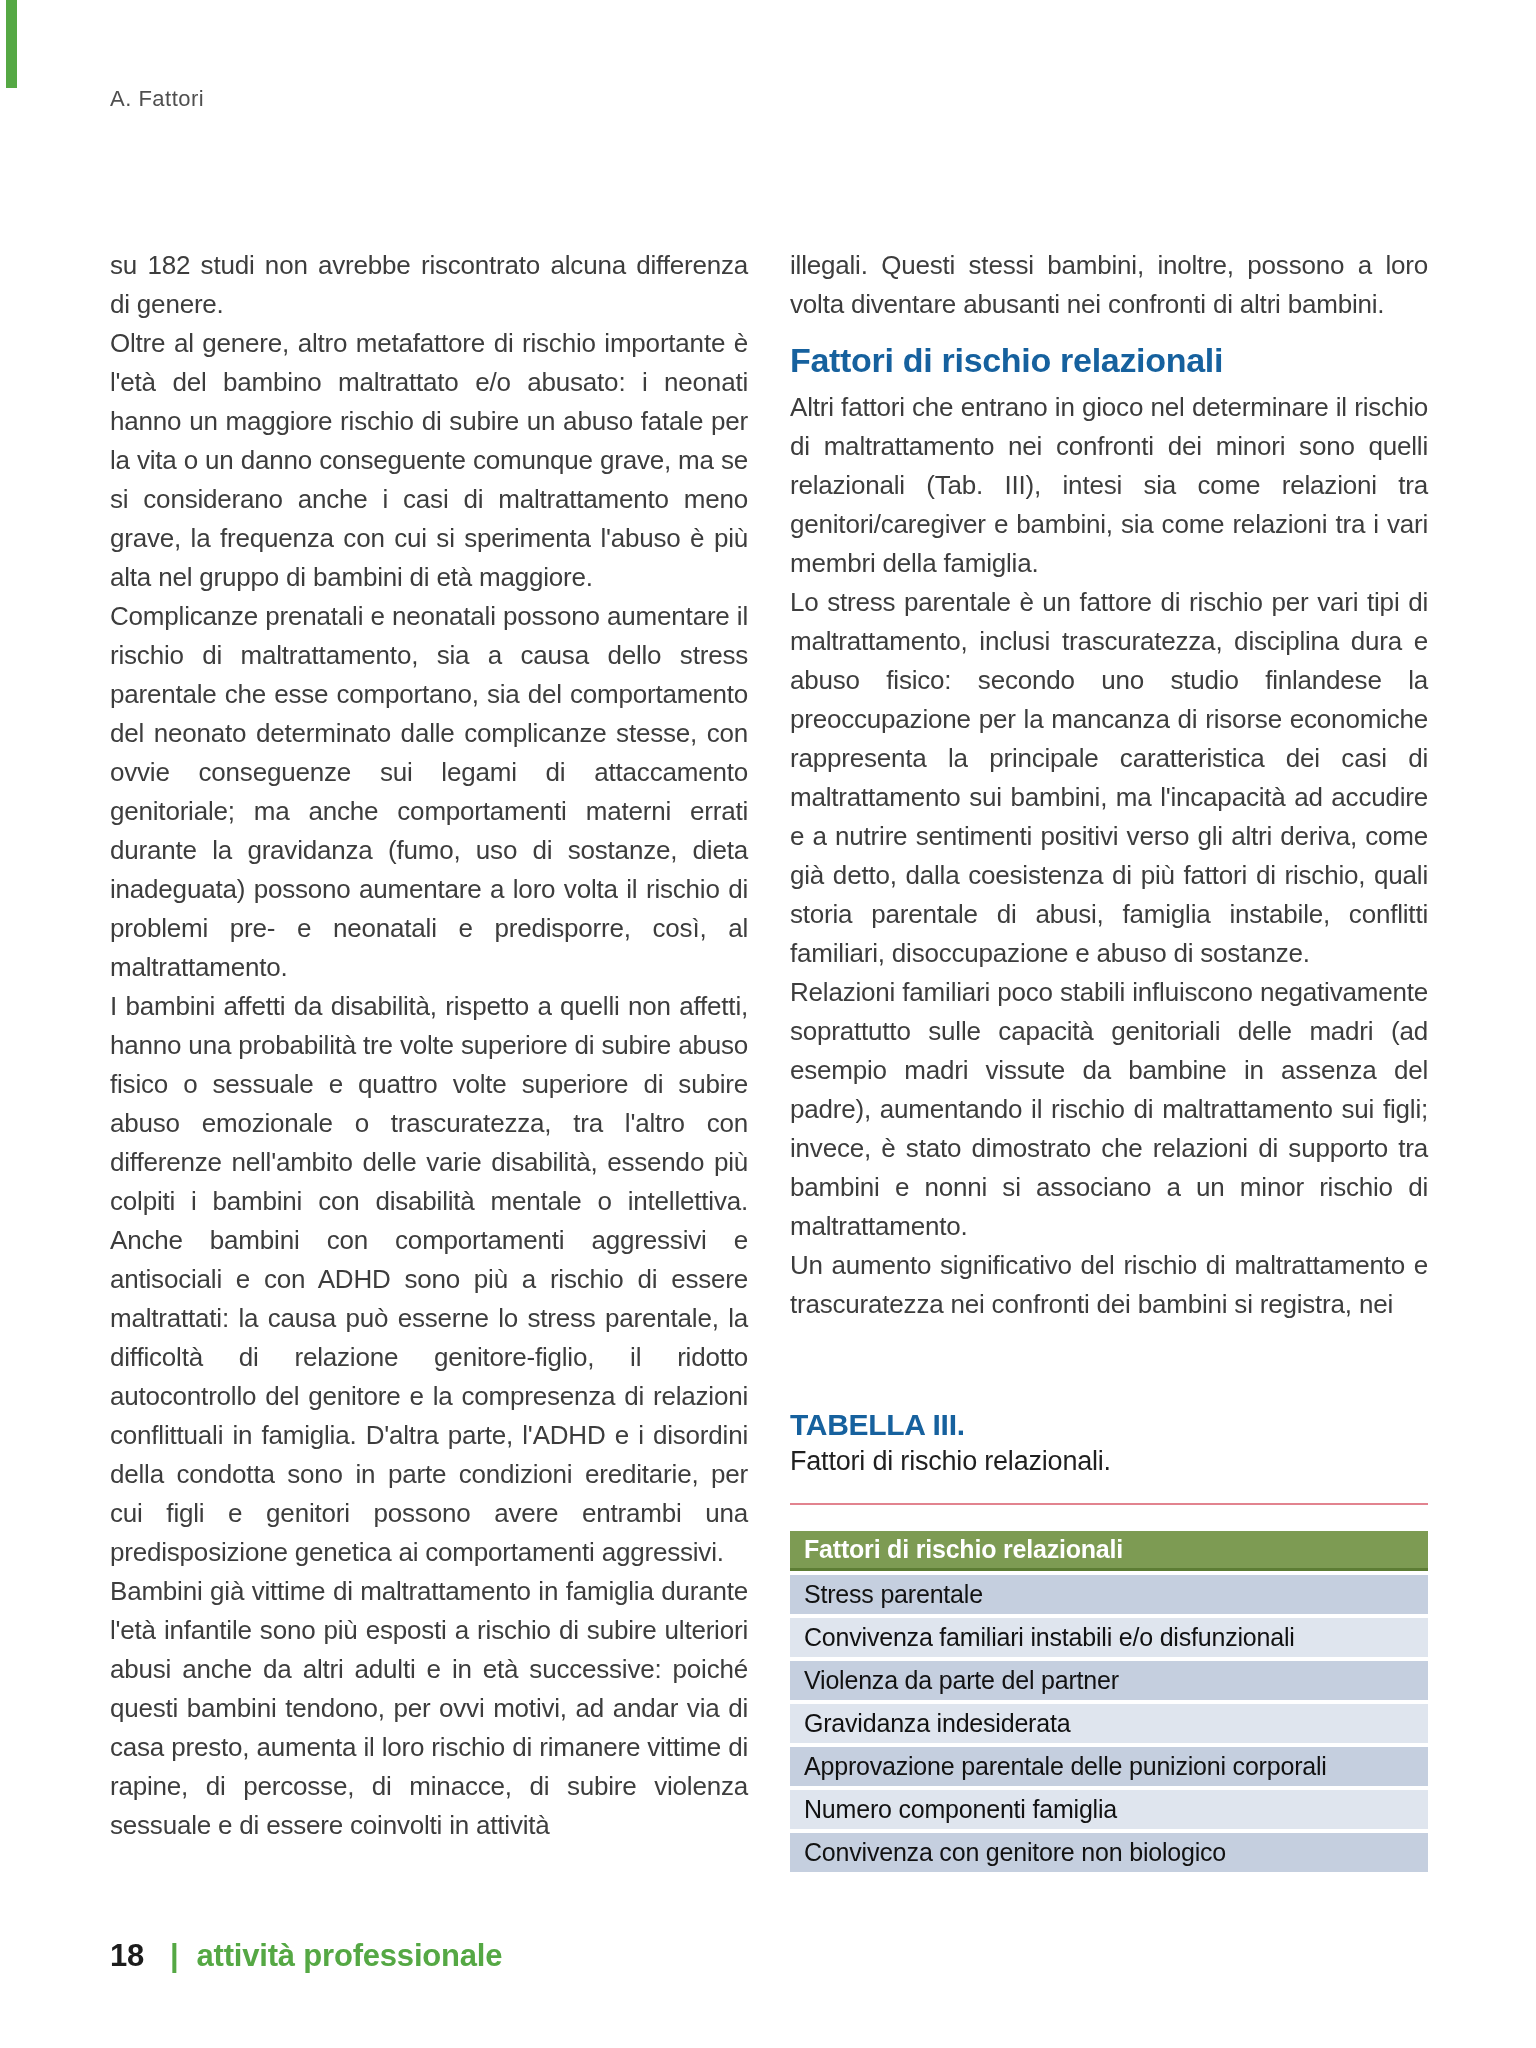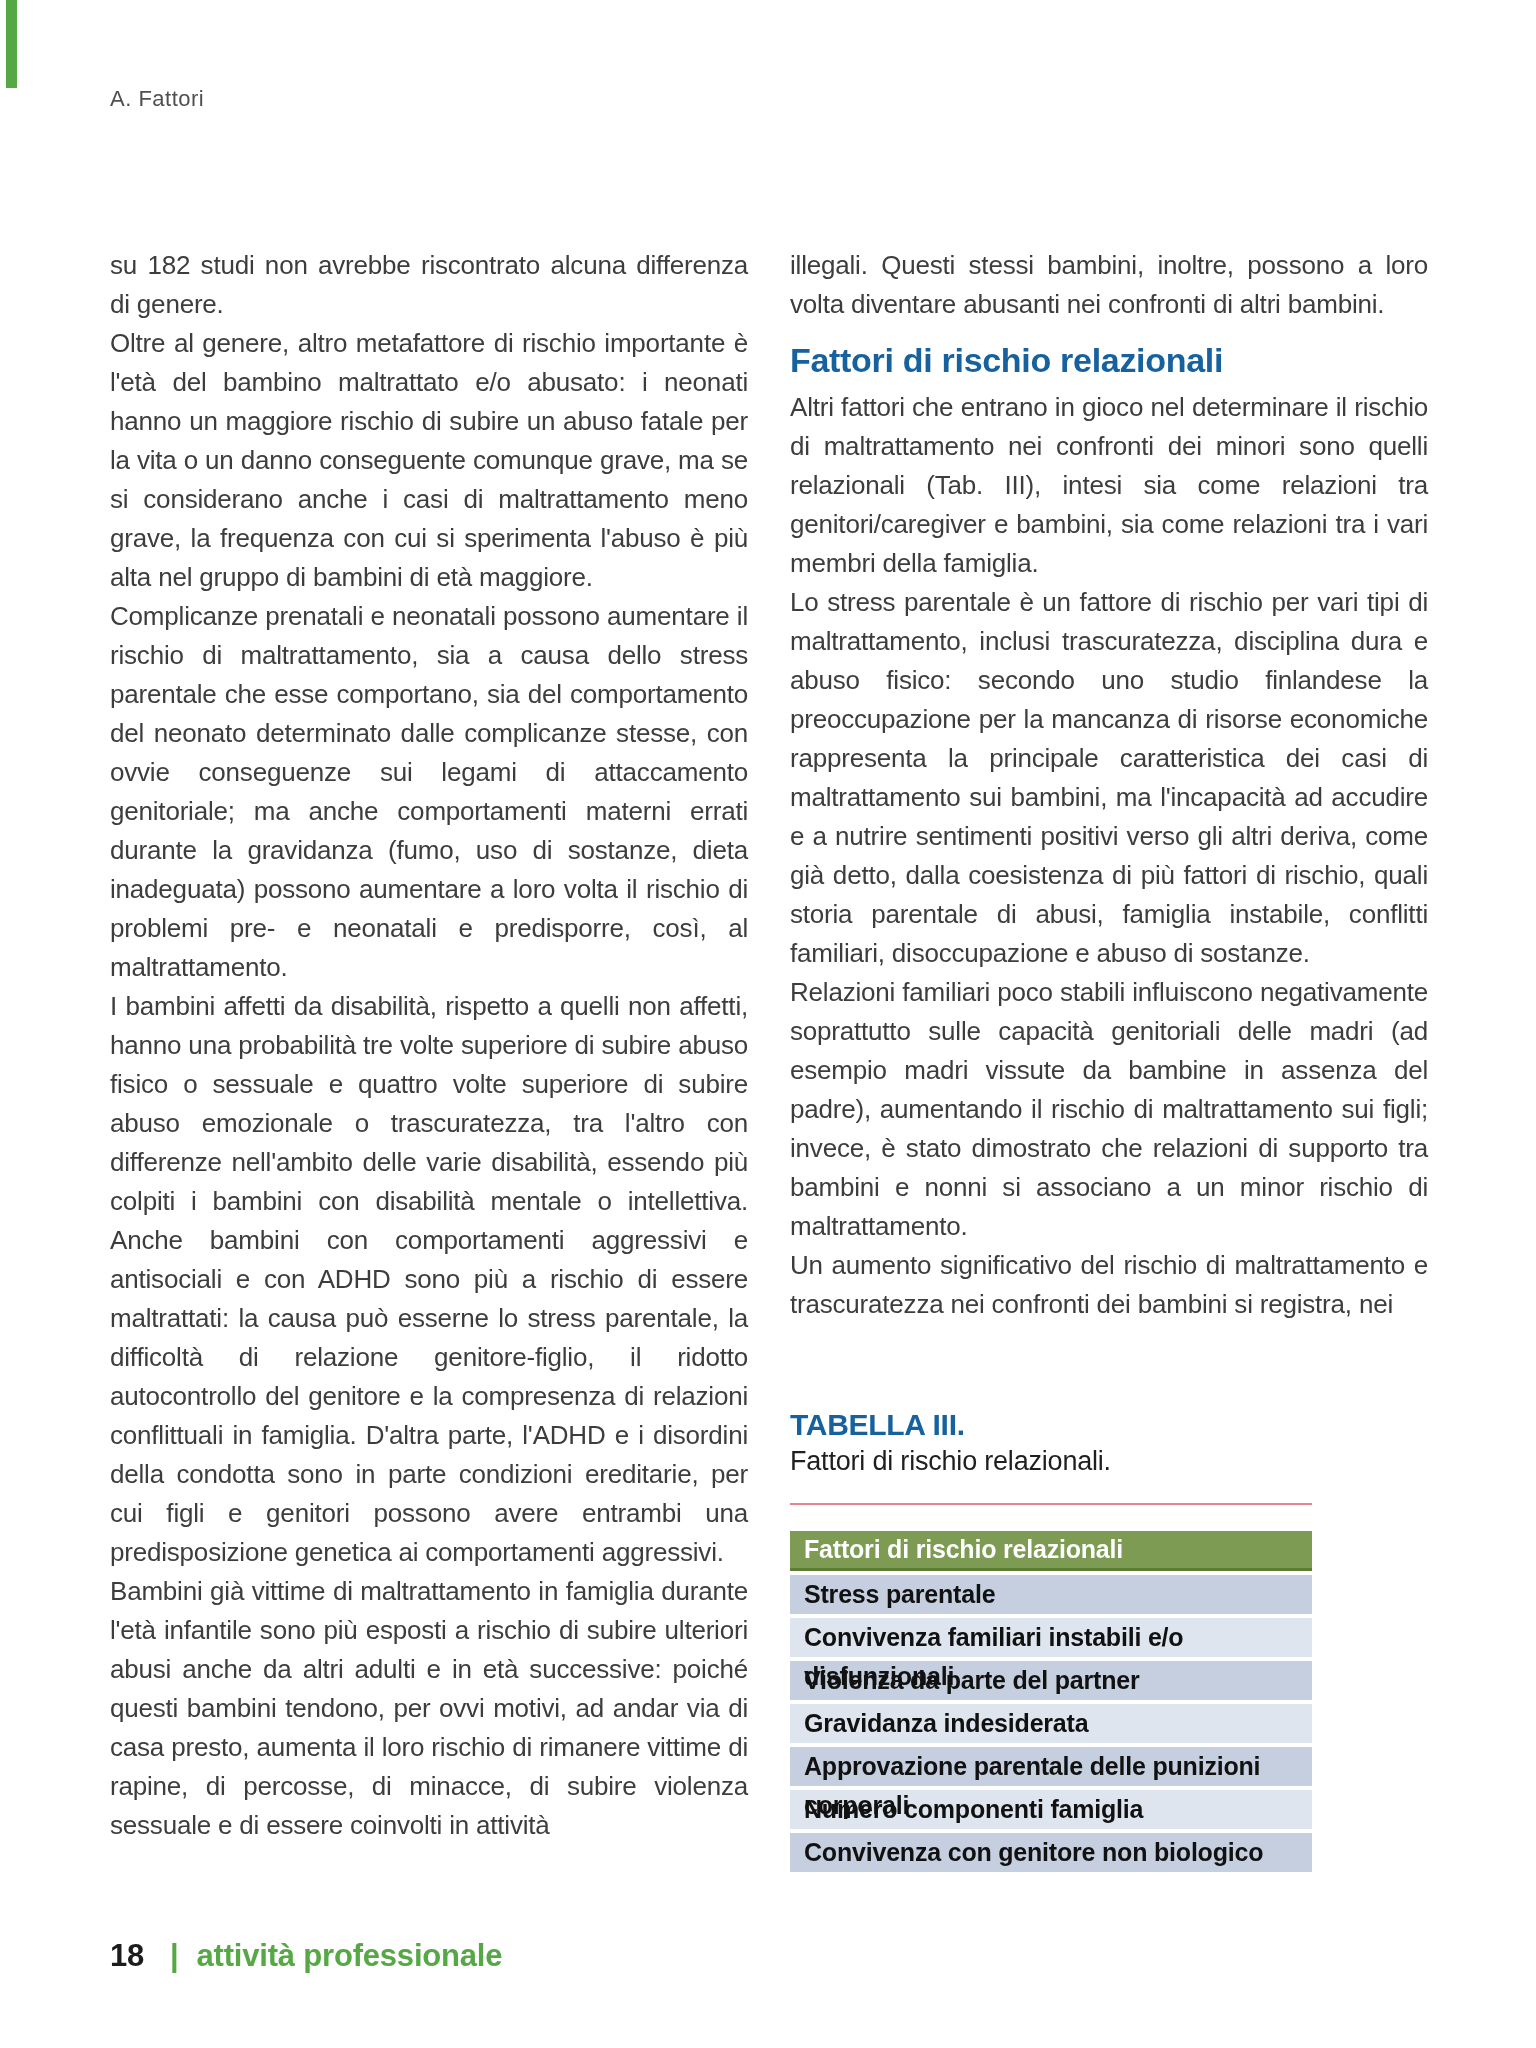--- a/index.html
+++ b/index.html
@@ -20,41 +20,41 @@
     text-align:justify;letter-spacing:-0.2px;font-weight:300;
   }
   .col-left{left:110px;}
   .col-right{left:790px;}
   .col p{margin:0;}
   .section-heading{
     font-size:34px;line-height:40px;font-weight:700;color:#16619e;
     margin:16px 0 8px 0;text-align:left;letter-spacing:-0.3px;
   }
   .table-block{
-    position:absolute;left:790px;top:1408px;width:522px;
+    position:absolute;left:790px;top:1408px;width:638px;
   }
   .table-label{
     font-size:30px;font-weight:700;color:#16619e;letter-spacing:-0.3px;
   }
   .table-caption{
     font-size:27px;font-weight:500;color:#1f1f1f;margin-top:4px;letter-spacing:-0.2px;
   }
   .divider-rule{
     margin-top:26px;height:2px;background:#e2838f;width:100%;
   }
   .risk-table{
     margin-top:26px;width:100%;
   }
   .risk-table .thead{
     height:37px;line-height:37px;background:#7d9b53;border-bottom:3px solid #5d7d35;
     color:#ffffff;font-weight:700;font-size:25px;padding-left:14px;letter-spacing:-0.2px;
   }
   .risk-table .row{
     height:39px;line-height:39px;border-top:4px solid #ffffff;
-    color:#111111;font-weight:700;font-size:25px;padding-left:14px;letter-spacing:-0.2px;
+    color:#111111;font-weight:400;font-size:25px;padding-left:14px;letter-spacing:-0.2px;
   }
   .risk-table .row.dark{background:#c5cfdf;}
   .risk-table .row.light{background:#dfe5ee;}
   .footer{
     position:absolute;left:110px;top:1938px;font-size:31px;font-weight:700;
     display:flex;align-items:flex-end;letter-spacing:-0.2px;
   }
   .footer .pagenum{color:#1c1c1c;}
   .footer .sep{color:#55a844;margin:0 18px 0 26px;font-weight:700;}
   .footer .section{color:#55a844;}

